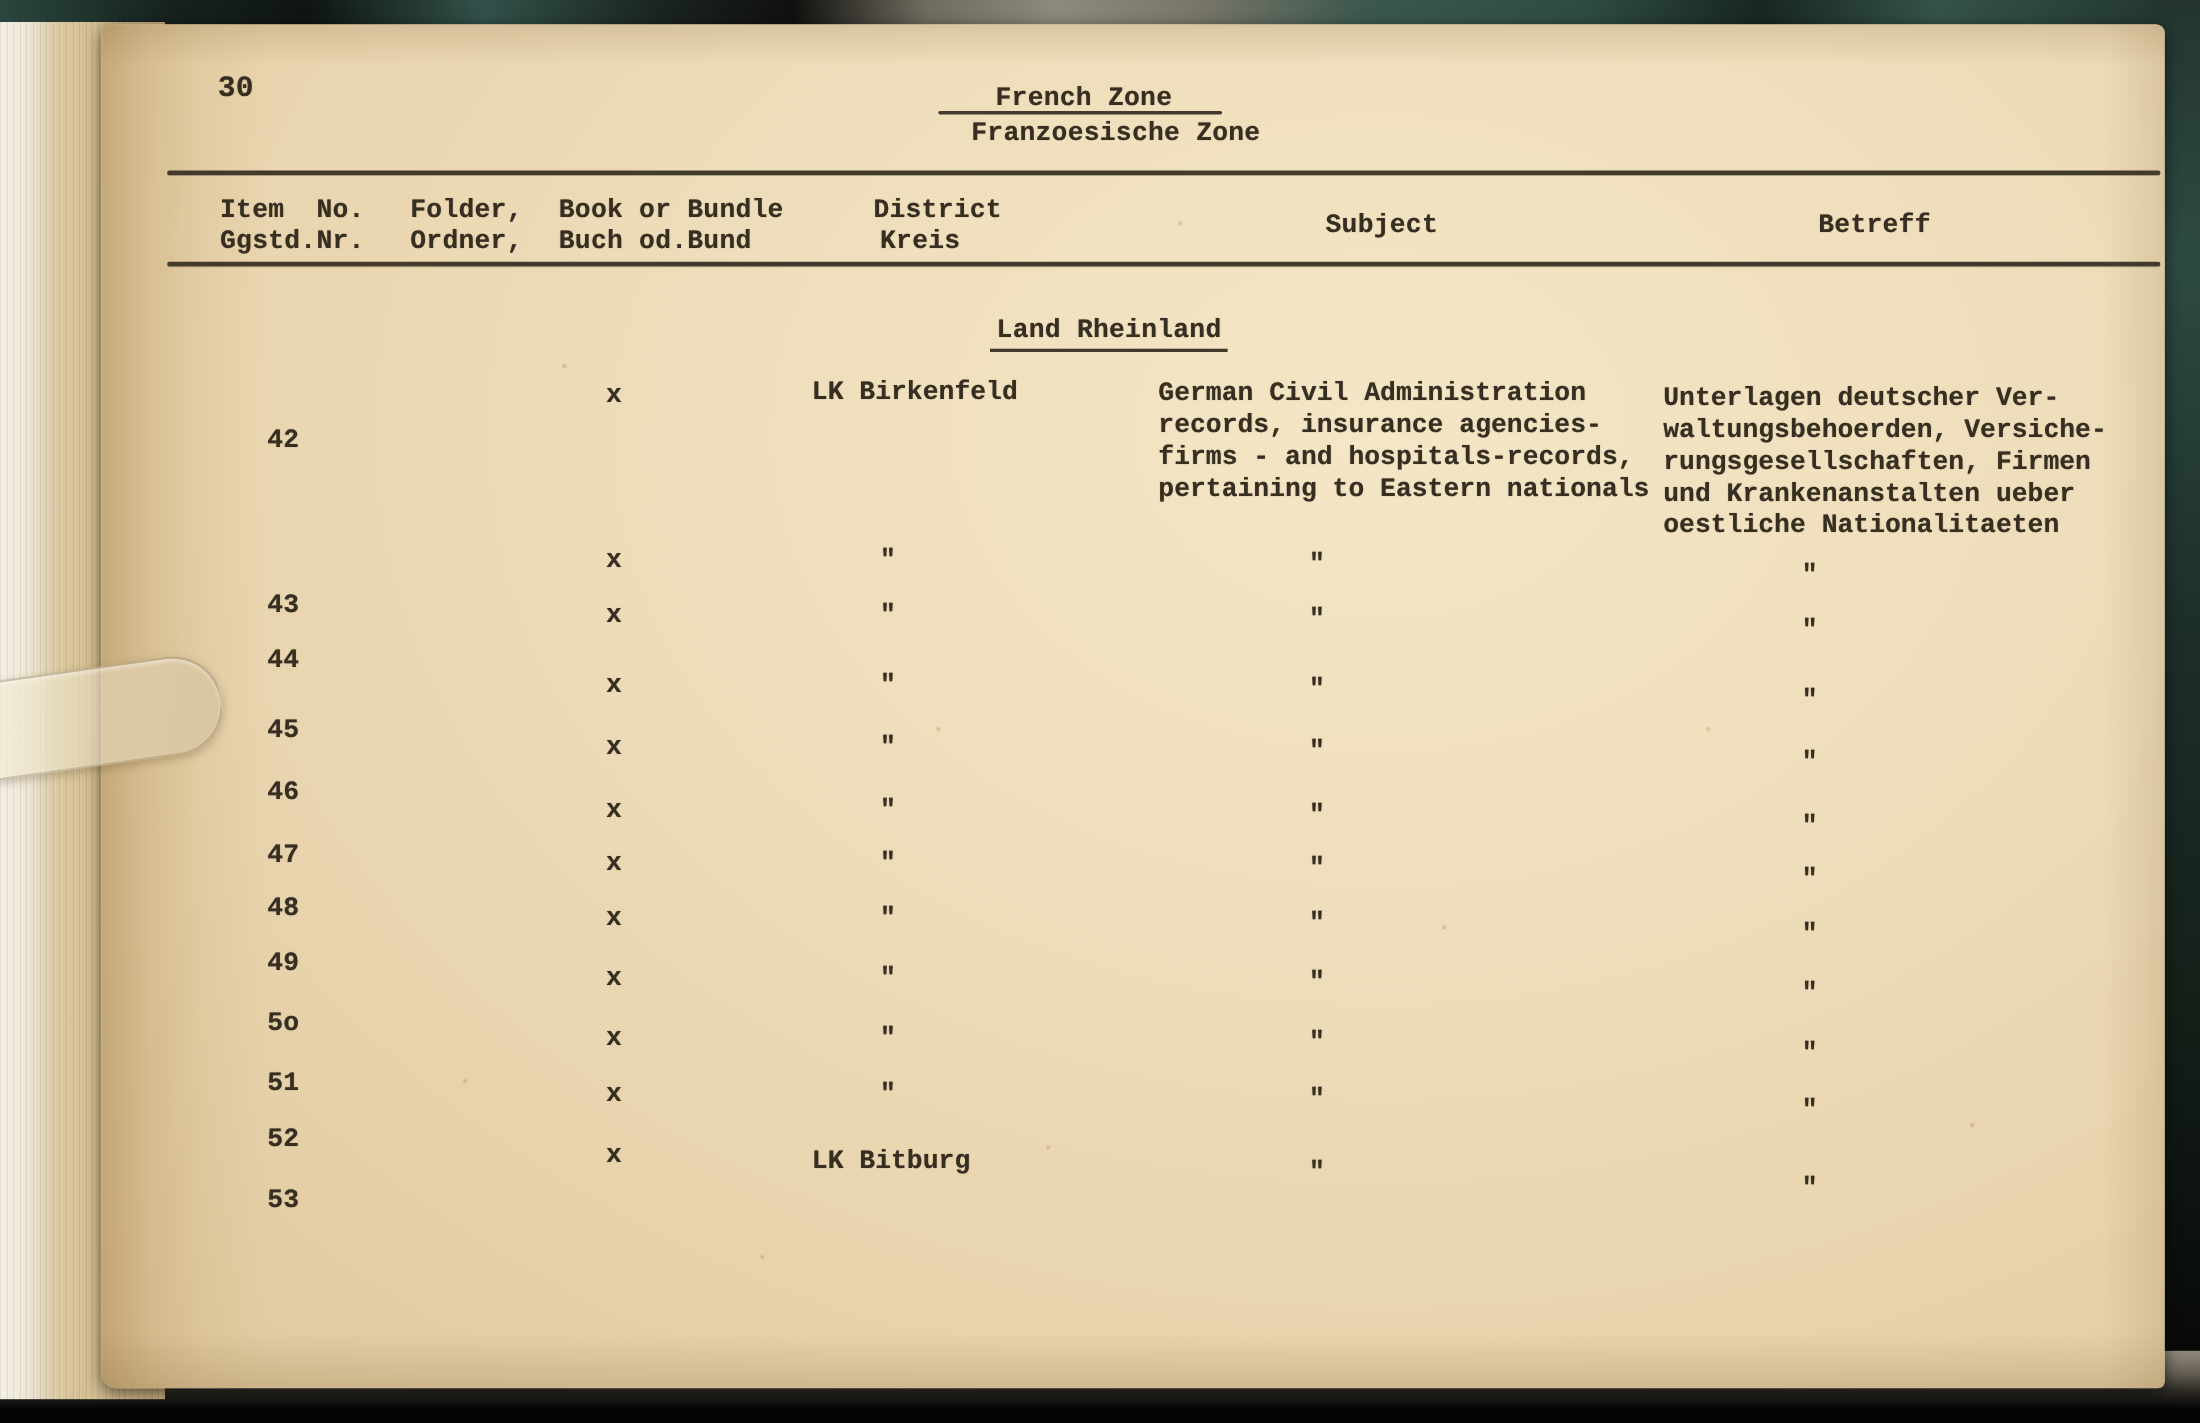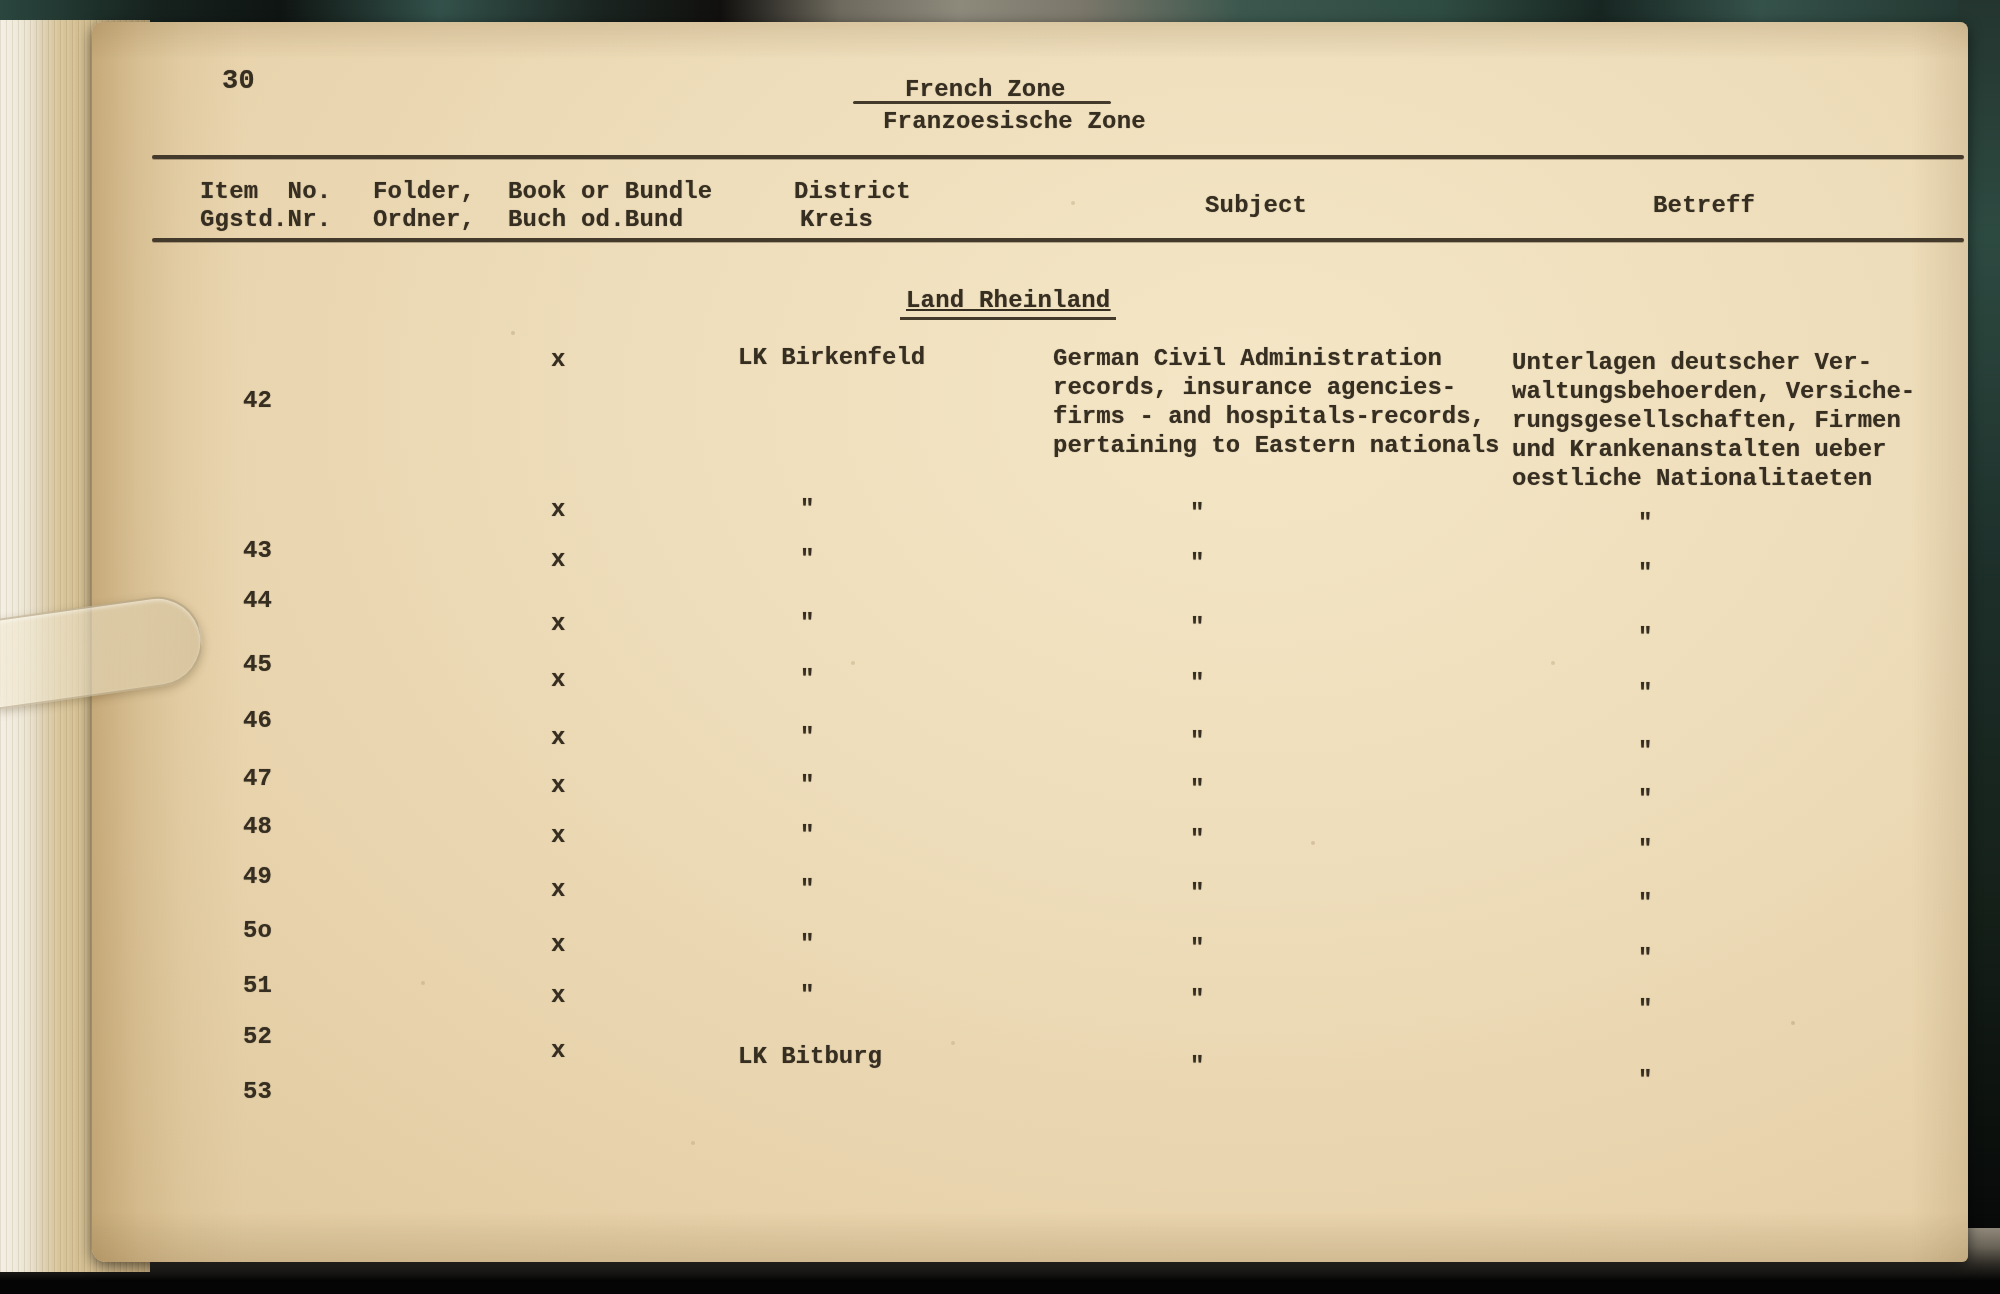--- a/index.html
+++ b/index.html
@@ -81,38 +81,38 @@
   }
   
   .ink{
     position:absolute;color:#362e21;font-weight:700;font-size:24px;
     letter-spacing:.2px;white-space:pre;
     text-shadow:0 0 1px rgba(54,46,33,.55);
   }
   .rule{position:absolute;height:4px;background:#443a2b;border-radius:2px;box-shadow:0 1px 0 rgba(68,58,43,.35);}
   .rule-thin{position:absolute;height:3px;background:#443a2b;border-radius:2px;}
 
-  .page-number{left:198px;top:66px;font-size:27px;margin-left:24px;}
+  .page-number{left:198px;top:66px;font-size:27px;}
   .title-en{left:905px;top:76px;}
   .title-underline{left:853px;top:101px;width:258px;}
   .title-de{left:855px;top:108px;margin-left:28px;}
 
   .rule-top{left:152px;top:155px;width:1812px;}
   .rule-mid{left:152px;top:238px;width:1812px;}
 
   .h-item1{left:200px;top:178px;}   .h-item2{left:200px;top:206px;}
   .h-folder1{left:373px;top:178px;} .h-folder2{left:373px;top:206px;}
   .h-book1{left:508px;top:178px;}   .h-book2{left:508px;top:206px;}
   .h-district1{left:794px;top:178px;} .h-district2{left:800px;top:206px;}
   .h-subject{left:1205px;top:192px;}
   .h-betreff{left:1653px;top:192px;}
 
   .section-heading{
     left:900px;top:287px;
-    border-bottom:3px solid #443a2b;padding:0 6px 3px 6px;text-decoration:underline;
+    border-bottom:3px solid #443a2b;padding:0 6px 3px 6px;
   }
 
   .row{position:absolute;left:0;width:2000px;height:0;}
   .cell{position:absolute;top:0;color:#362e21;font-weight:700;font-size:24px;
         white-space:pre;text-shadow:0 0 1px rgba(54,46,33,.55);}
   .multiline{line-height:29px;}
   .c-item{left:243px;margin-top:45px;}
   .c-book{left:551px;top:4px;}
   .c-district{left:738px;top:2px;}
   .c-subject{left:1053px;top:2px;}

